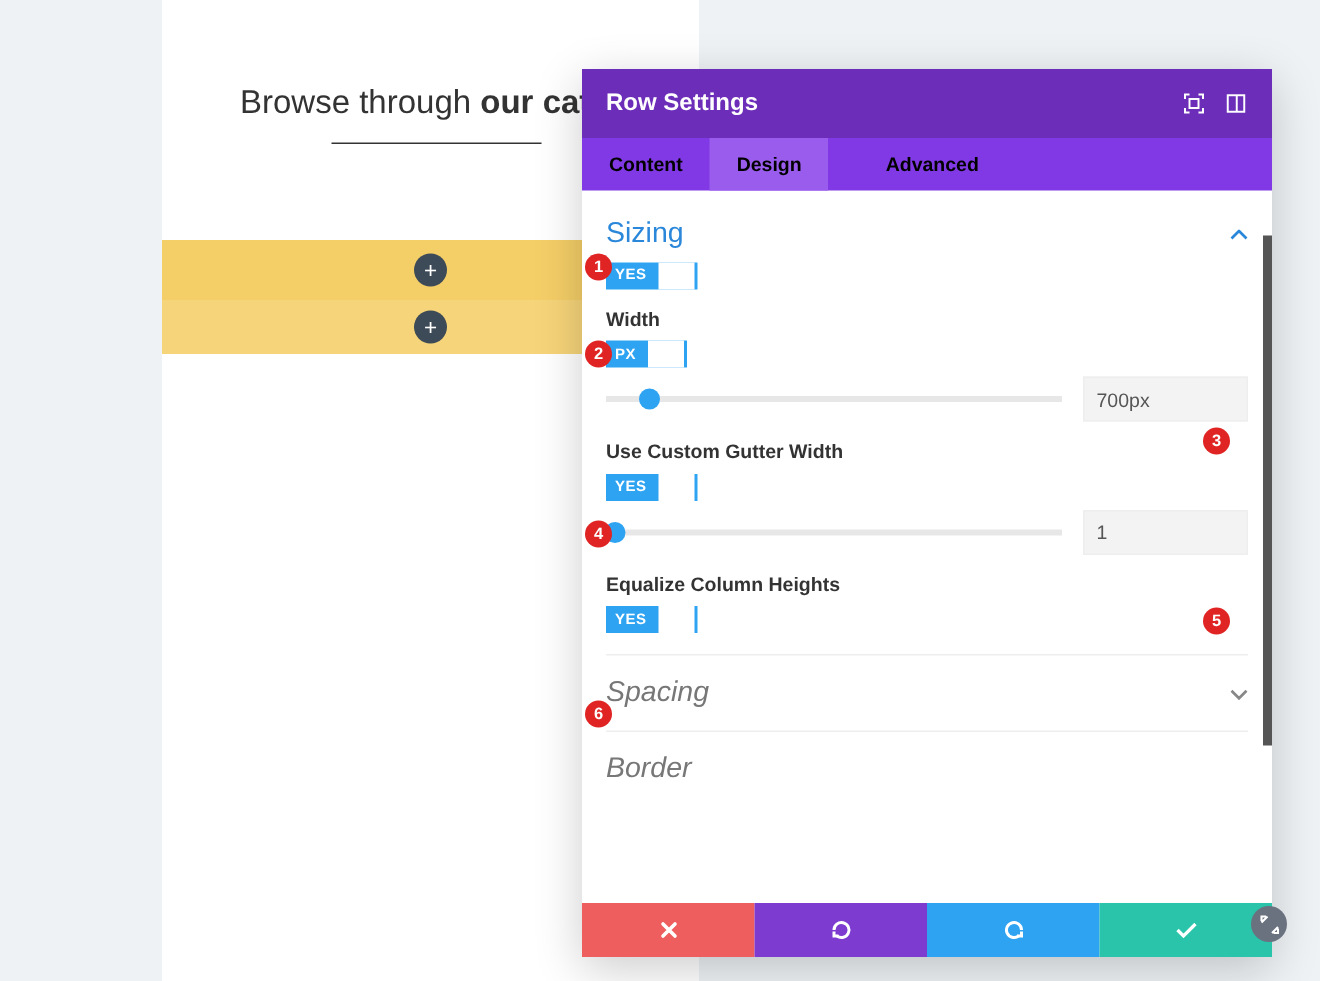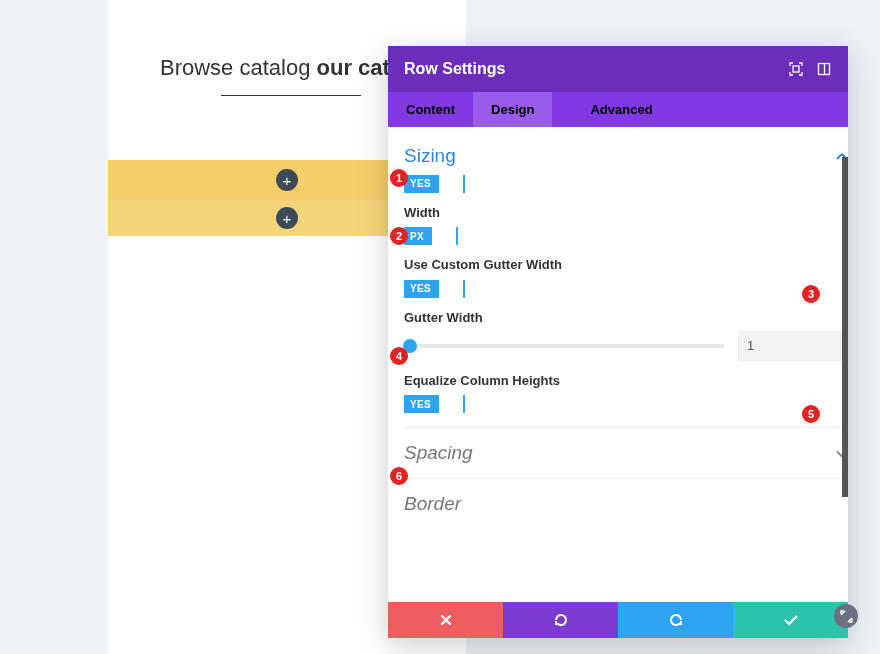--- a/index.html
+++ b/index.html
@@ -106,21 +106,21 @@
     .tab.active { background: #9a5cec; }
     .tab.spacer { margin-left: 20px; }
     .body {
       flex: 1;
       overflow: hidden;
       position: relative;
       padding: 0;
     }
     .scroll-area {
       height: 100%;
-      padding: 12px 0 8px 16px;
+      padding: 12px 16px 8px 16px;
     }
     .section-head {
       display: flex;
       justify-content: space-between;
       align-items: center;
       padding: 6px 0;
     }
     .section-title {
       color: #2b87da;
       font-size: 19px;
@@ -251,21 +251,21 @@
       font-size: 14px;
       cursor: nwse-resize;
     }
   </style>
 </head>
 <body>
 
 <div class="page-bg"></div>
 
 <div class="page-heading">
-  <span>Browse catalog </span><strong>our catalog</strong>
+  <span>Browse through </span><strong>our catalog</strong>
 </div>
 <div class="page-underline"></div>
 
 <div class="yellow-band one">
   <div class="plus-btn">+</div>
 </div>
 <div class="yellow-band two">
   <div class="plus-btn">+</div>
 </div>
 
@@ -310,28 +310,33 @@
         <span class="label">YES</span>
         <span class="handle"></span>
       </div>
 
       <div class="field-label">Width</div>
       <div class="toggle">
         <span class="label">PX</span>
         <span class="handle"></span>
       </div>
 
+      <div class="slider-row">
+        <div class="slider-track">
+          <div class="slider-thumb" style="left:22px"></div>
+        </div>
+        <input class="value-box" value="700px" style="">
+      </div>
 
       <div class="field-label">Use Custom Gutter Width</div>
       <div class="toggle">
         <span class="label">YES</span>
         <span class="handle"></span>
       </div>
 
-      <div class="field-label">Gutter Width</div>
       <div class="slider-row">
         <div class="slider-track">
           <div class="slider-thumb" style="left:-1px"></div>
         </div>
         <input class="value-box" value="1" style="">
       </div>
 
       <div class="field-label">Equalize Column Heights</div>
       <div class="toggle">
         <span class="label">YES</span>

